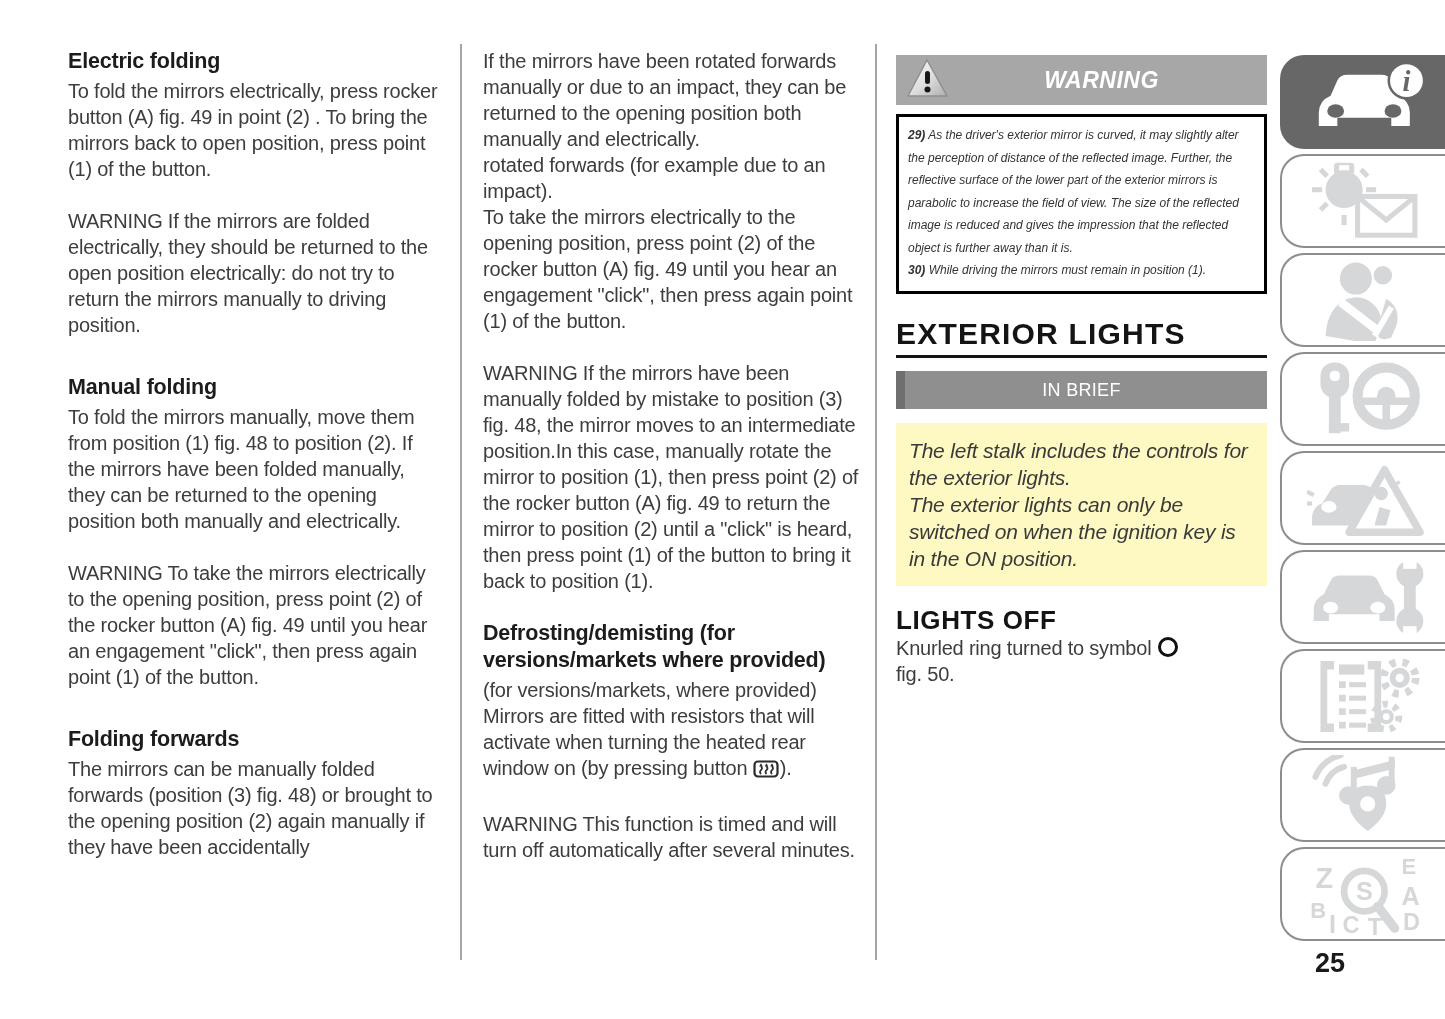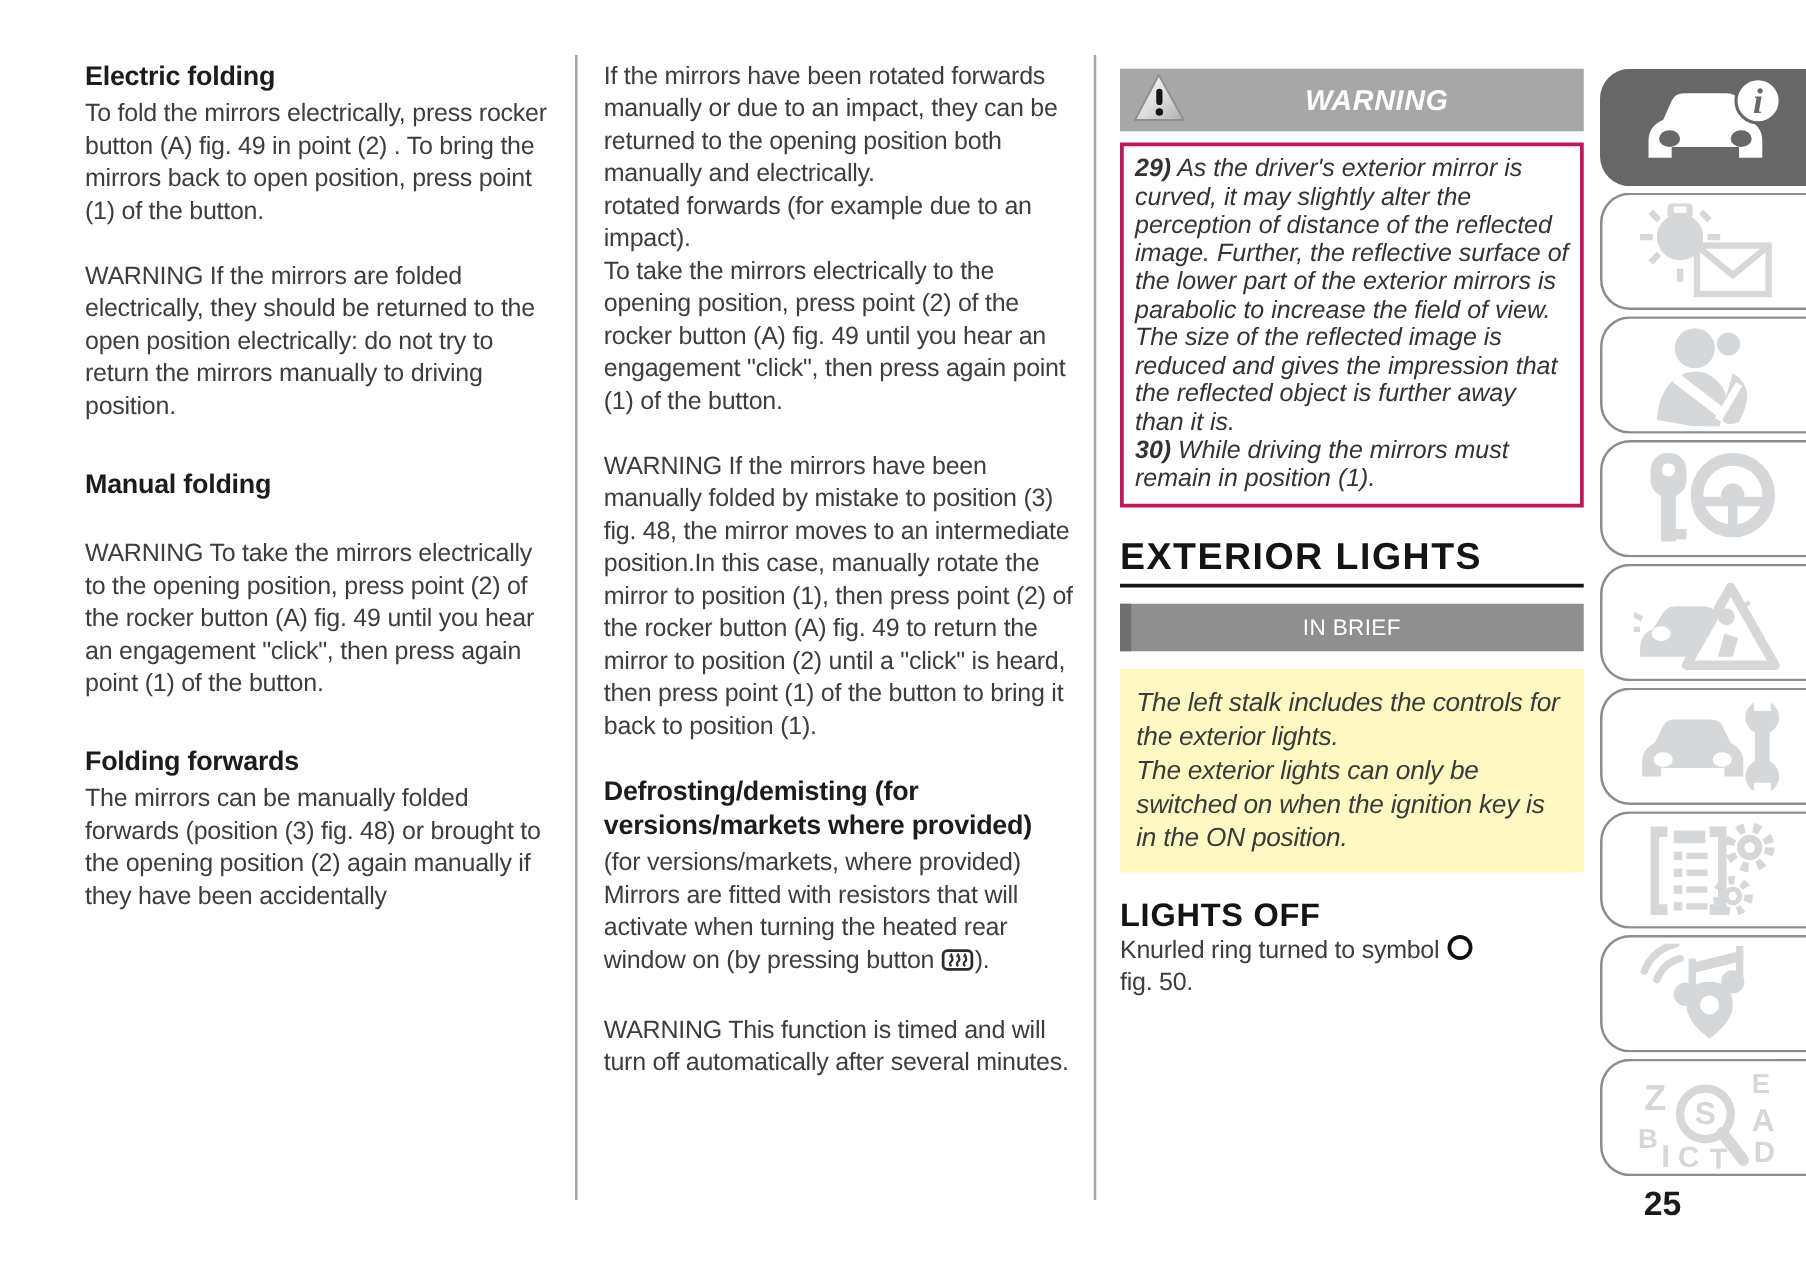--- a/index.html
+++ b/index.html
@@ -18,22 +18,22 @@
 
   .sec{margin-bottom:36px;}
   h3.sub{font-size:21.5px;font-weight:700;color:#1c1c1c;margin:0 0 3px 0;line-height:27px;letter-spacing:-0.2px;}
   p.body{margin:0;}
   .gap{height:26px;}
 
   
   .warn-header{height:50px;background:#a7a7a7;position:relative;display:flex;align-items:center;justify-content:center;padding-left:40px;}
   .warn-header .tri{position:absolute;left:9px;top:3px;}
   .warn-title{color:#ffffff;font-weight:700;font-style:italic;font-size:23px;letter-spacing:0.5px;}
-  .warn-box{border:3px solid #be185d;margin-top:9px;padding:7px 9px 9px 9px;
-    font-style:italic;font-size:20px;line-height:22.5px;color:#333333;letter-spacing:0;}
+  .warn-box{border:3px solid #000000;margin-top:9px;padding:7px 9px 9px 9px;
+    font-style:italic;font-size:12px;line-height:22.5px;color:#333333;letter-spacing:0;}
   .warn-box p{margin:0;}
   .warn-box b{font-weight:700;}
 
   .ext-title{margin-top:24px;font-size:30px;line-height:32px;font-weight:800;color:#141414;letter-spacing:1.2px;}
   .ext-rule{height:3px;background:#141414;margin-top:5px;}
   .inbrief{margin-top:13px;height:38px;background:#8f8f8f;position:relative;
     display:flex;align-items:center;justify-content:center;color:#ffffff;font-size:18px;letter-spacing:0.3px;}
   .inbrief-strip{position:absolute;left:0;top:0;bottom:0;width:9px;background:#6f6f6f;}
   .brief-box{margin-top:14px;background:#fef9c3;padding:14px 13px;font-style:italic;
     font-size:21px;line-height:27px;color:#3a3a3a;letter-spacing:-0.2px;}
@@ -63,20 +63,21 @@
 
   <div class="col col1">
     <div class="sec">
       <h3 class="sub">Electric folding</h3>
       <p class="body">To fold the mirrors electrically, press rocker button (A) fig. 49 in point (2) . To bring the mirrors back to open position, press point (1) of the button.</p>
       <div class="gap"></div>
       <p class="body">WARNING If the mirrors are folded electrically, they should be returned to the open position electrically: do not try to return the mirrors manually to driving position.</p>
     </div>
     <div class="sec">
       <h3 class="sub">Manual folding</h3>
+      <p class="body">To fold the mirrors manually, move them from position (1) fig. 48 to position (2). If the mirrors have been folded manually, they can be returned to the opening position both manually and electrically.</p>
       <div class="gap"></div>
       <p class="body">WARNING To take the mirrors electrically to the opening position, press point (2) of the rocker button (A) fig. 49 until you hear an engagement "click", then press again point (1) of the button.</p>
     </div>
     <div class="sec">
       <h3 class="sub">Folding forwards</h3>
       <p class="body">The mirrors can be manually folded forwards (position (3) fig. 48) or brought to the opening position (2) again manually if they have been accidentally</p>
     </div>
   </div>
 
   <div class="col col2">

